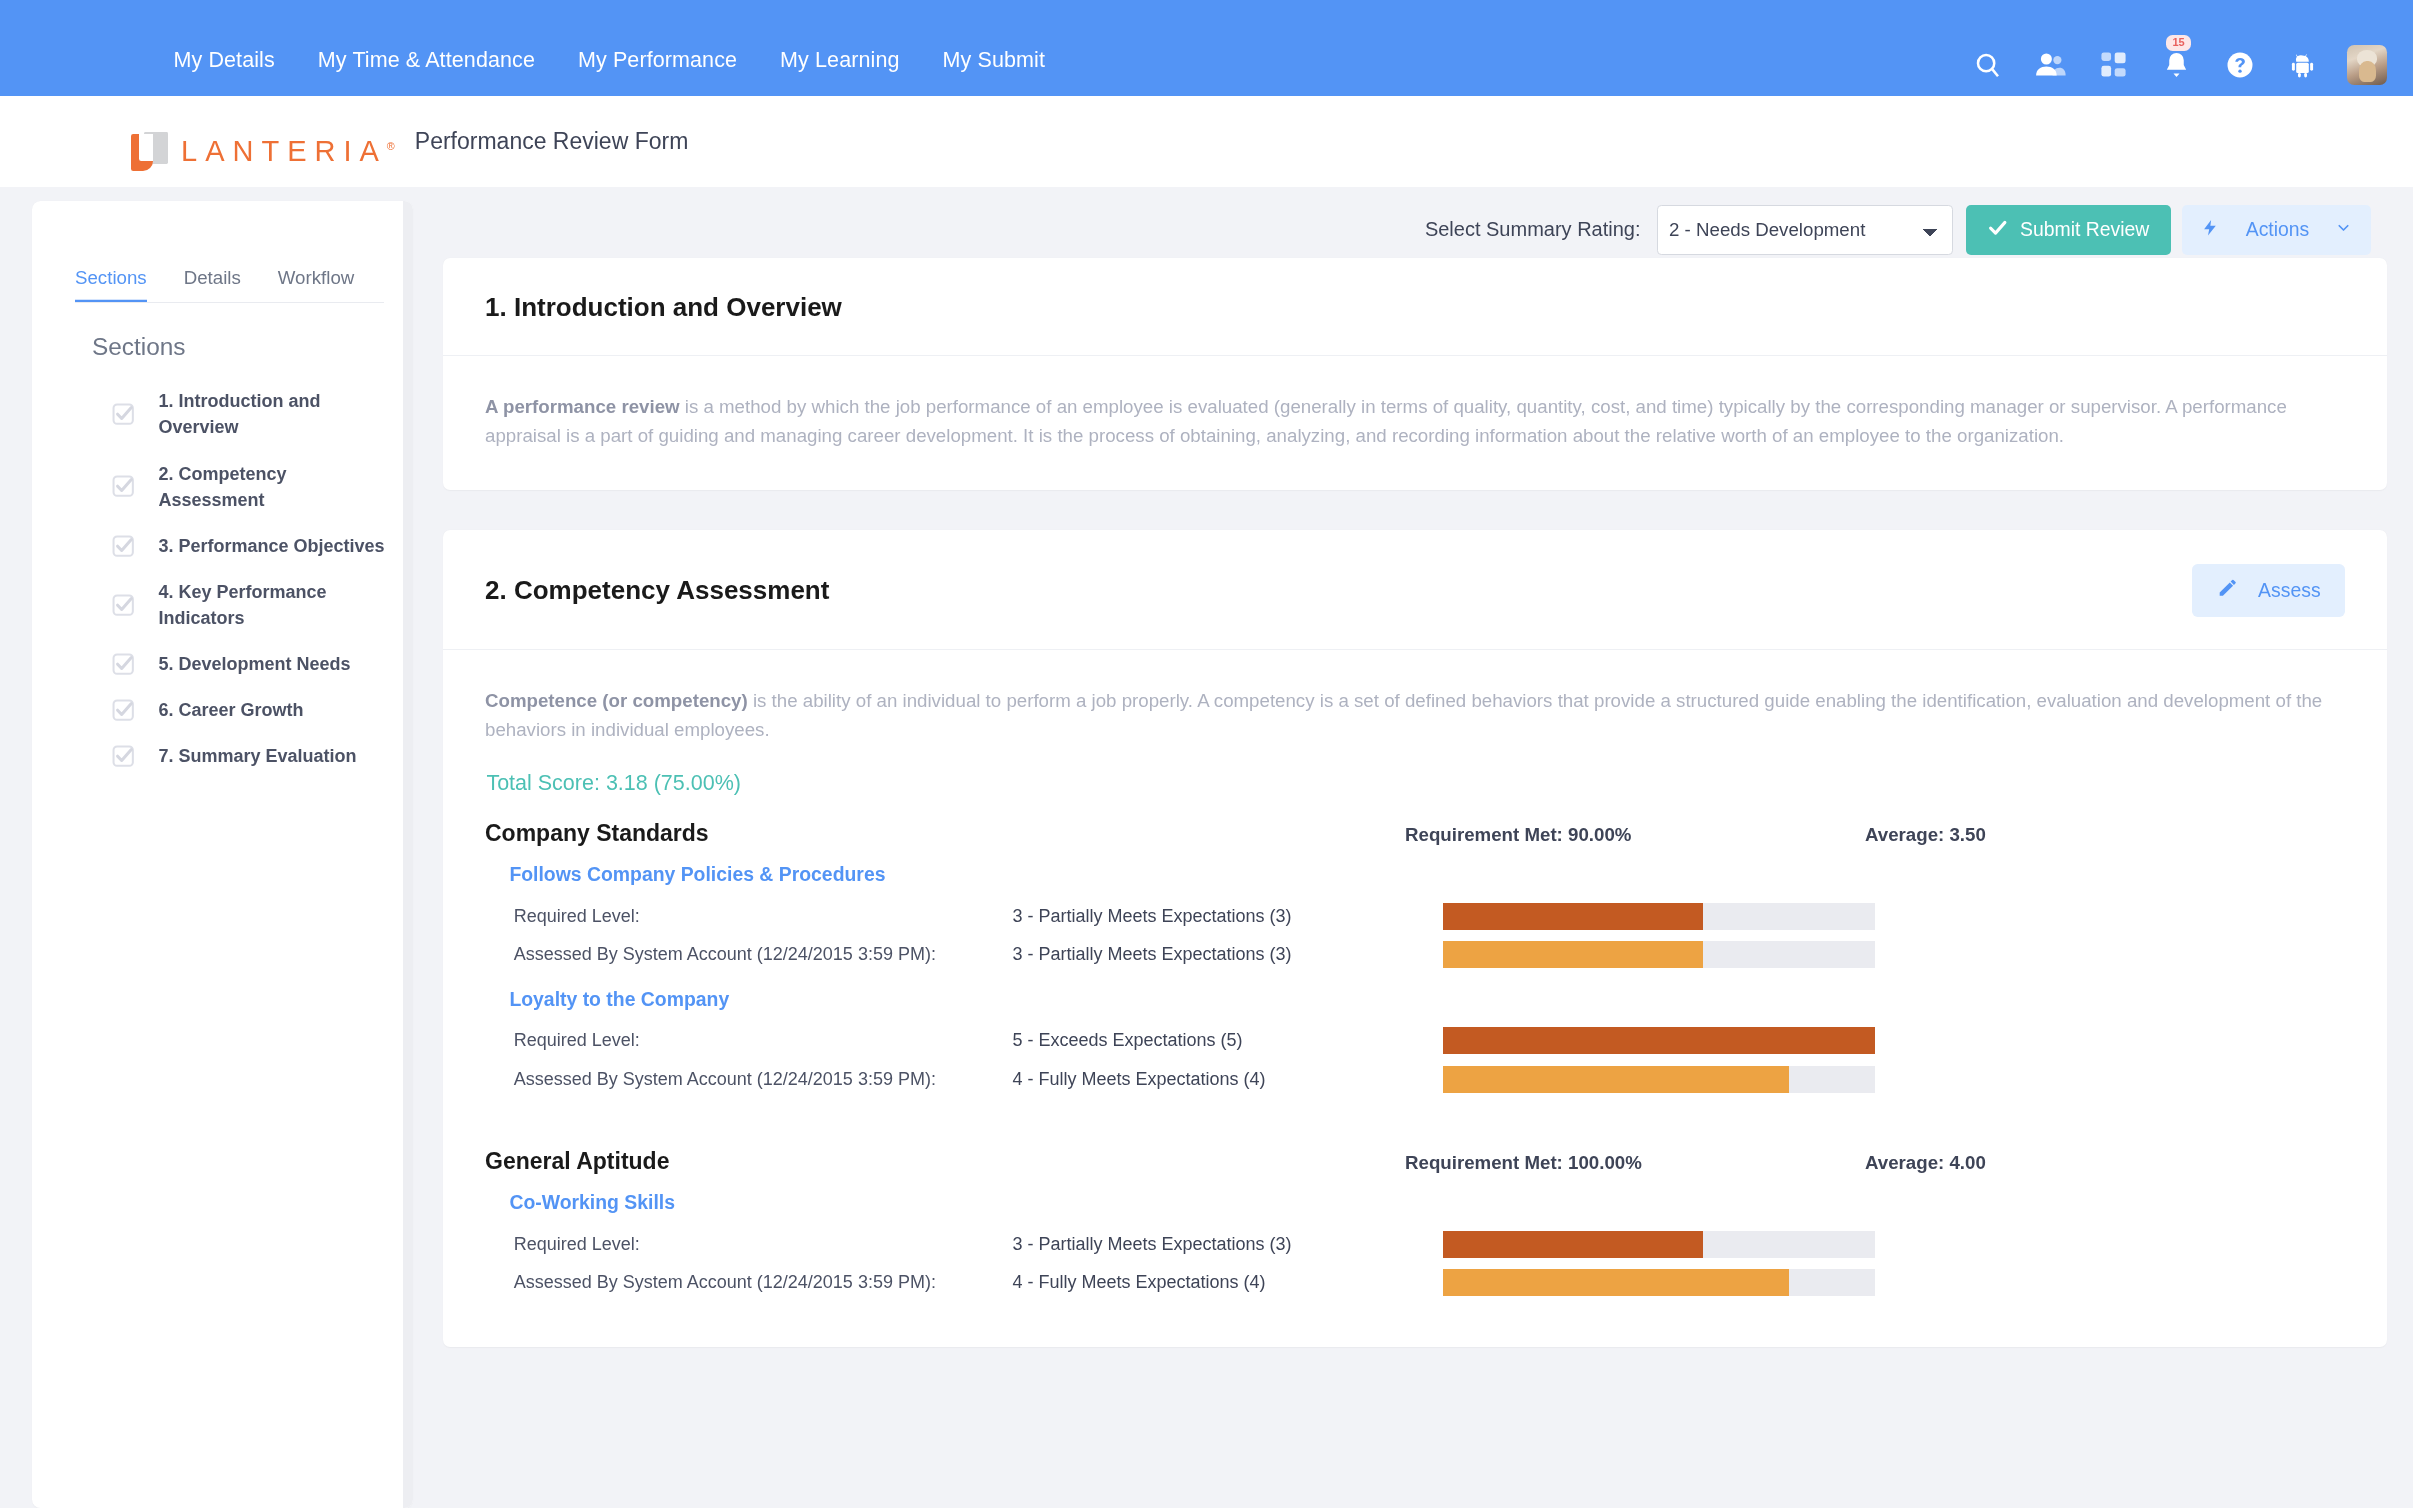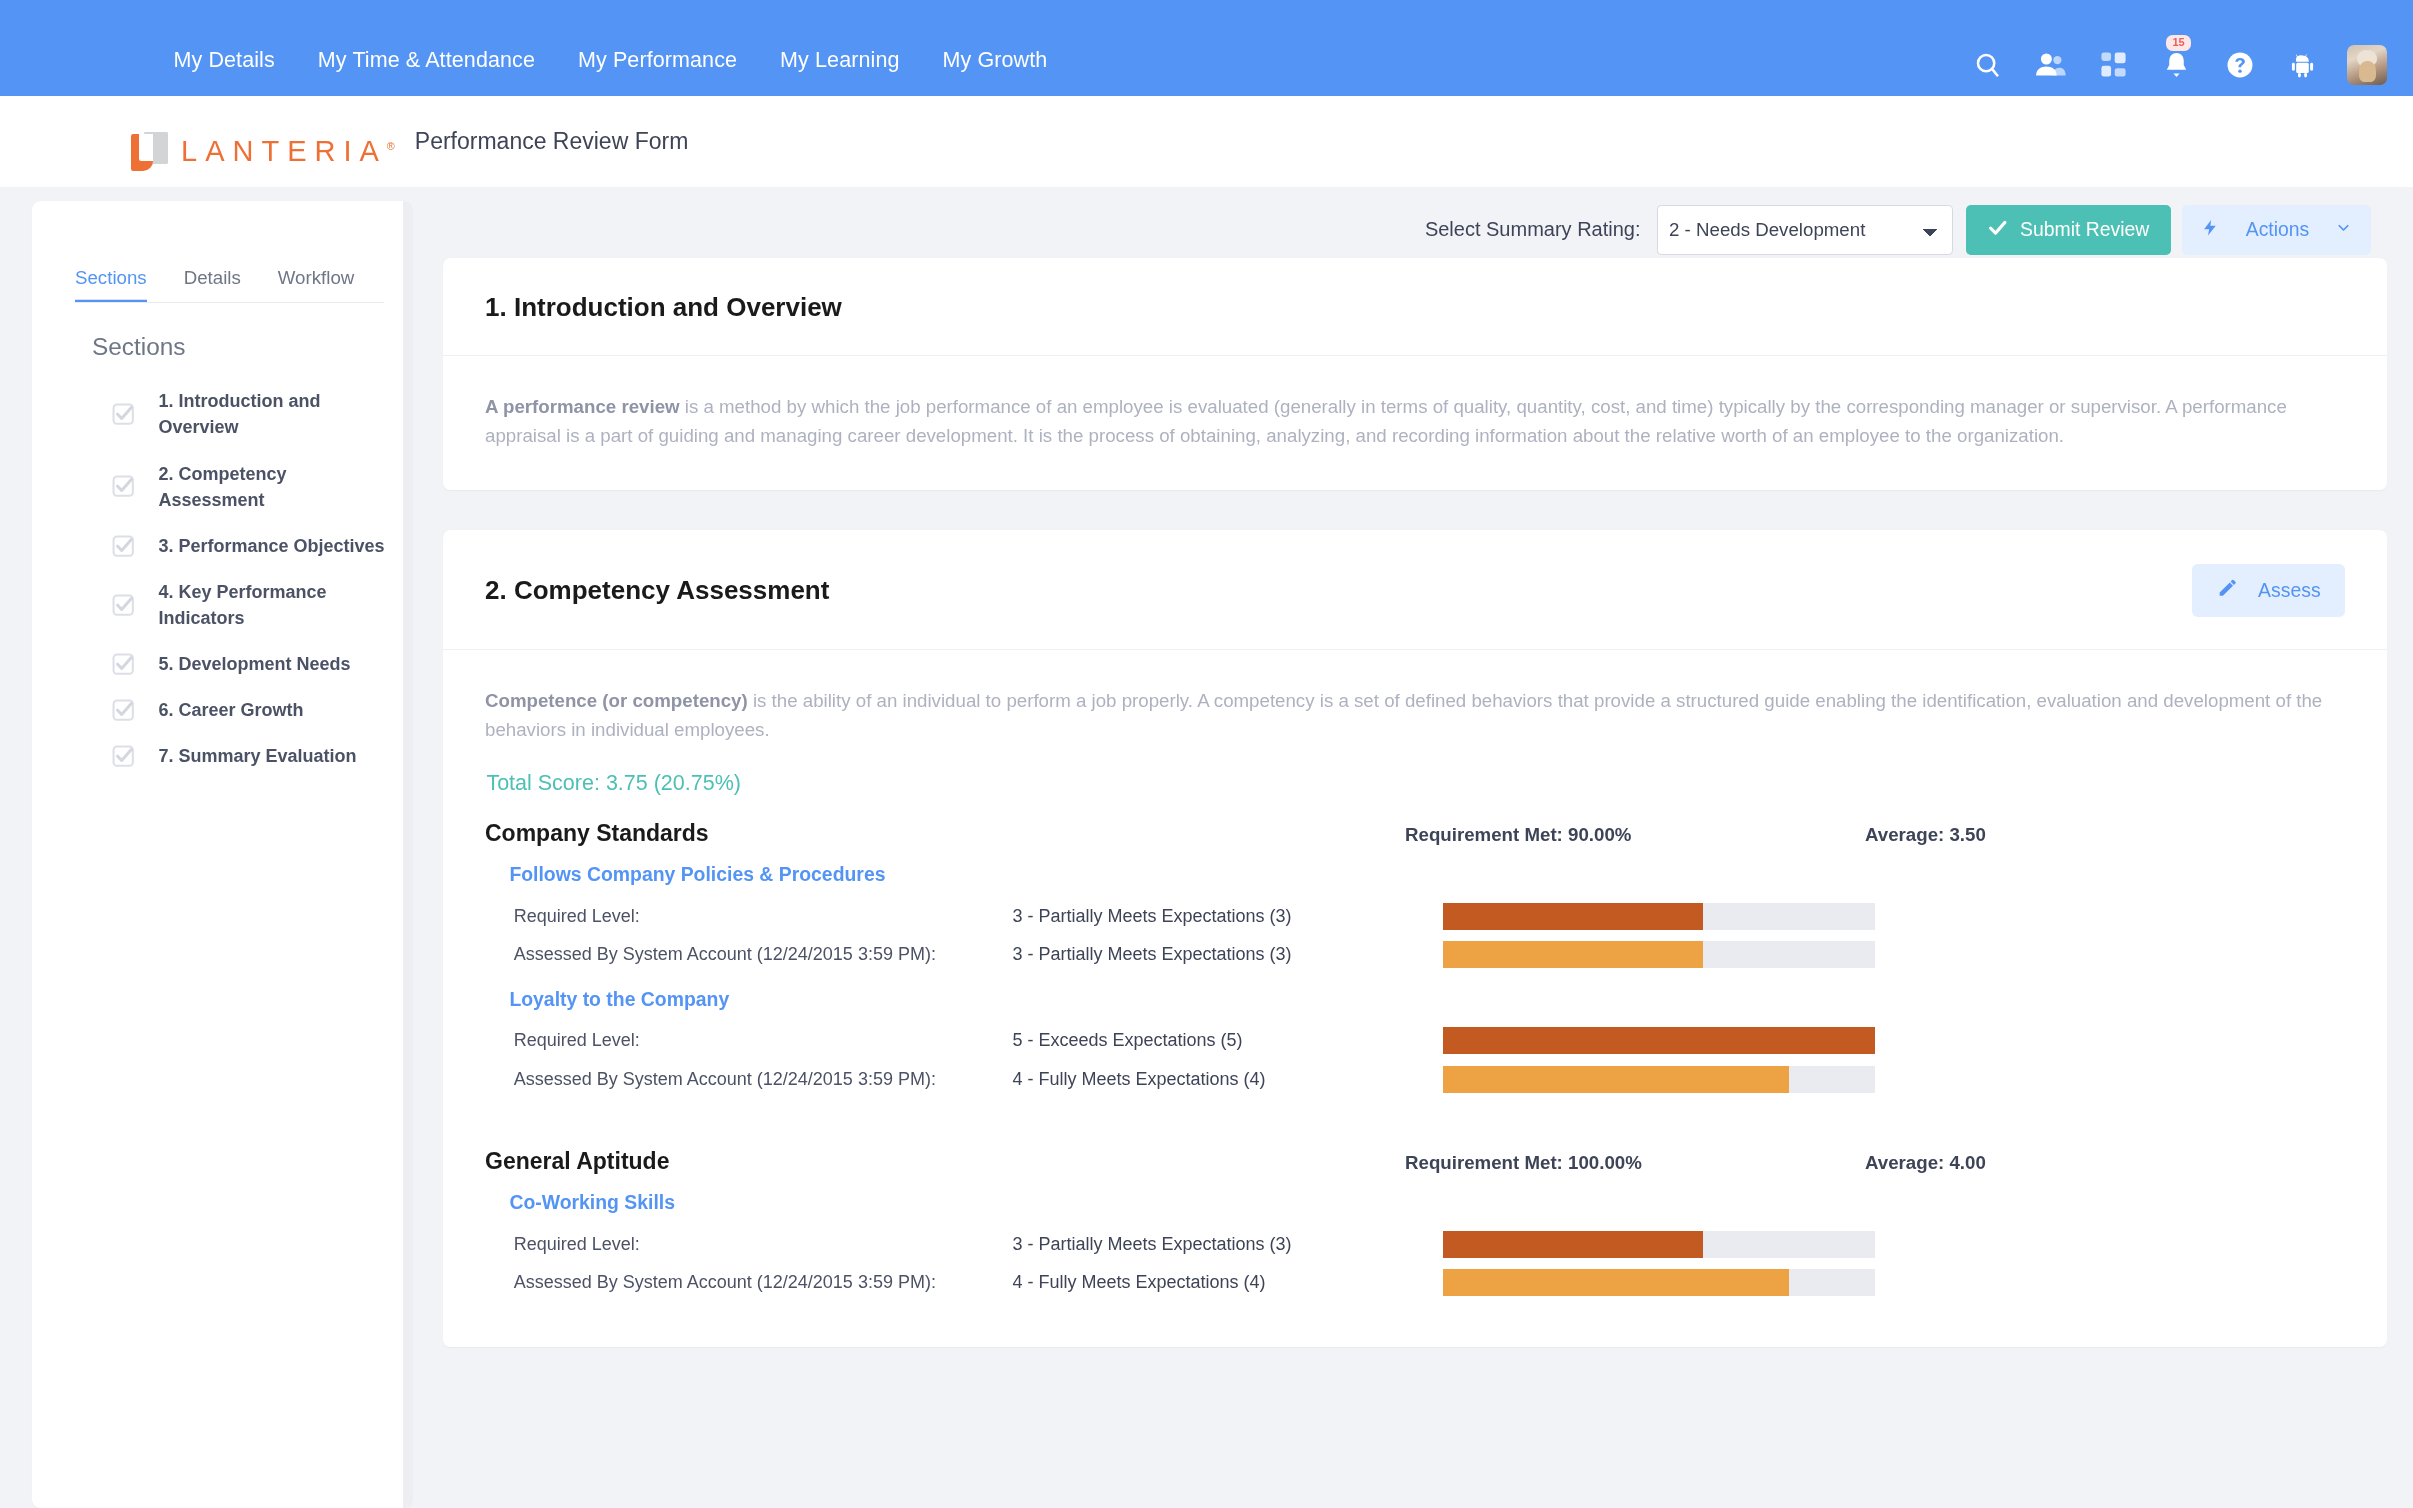--- a/index.html
+++ b/index.html
@@ -150,21 +150,21 @@
 </style>
 </head>
 <body>
 
 <div class="topnav">
   <div class="nav-links">
     <div class="nav-link">My Details</div>
     <div class="nav-link">My Time &amp; Attendance</div>
     <div class="nav-link">My Performance</div>
     <div class="nav-link">My Learning</div>
-    <div class="nav-link">My Growth</div>
+    <div class="nav-link">My Submit</div>
   </div>
   <div class="nav-right">
     <div class="nav-icon">
       <svg width="30" height="30" viewBox="0 0 24 24" fill="none" stroke="#fff" stroke-width="2">
         <circle cx="10.5" cy="10.5" r="6.5"></circle>
           <line x1="15.5" y1="15.5" x2="20" y2="21"></line>
       </svg>
     </div>
     <div class="nav-icon">
       <svg width="33" height="33" viewBox="0 0 24 24" fill="#ffffff">
@@ -338,21 +338,21 @@
                 <path d="M3 17.4V21h3.6L17.9 9.7l-3.6-3.6L3 17.4zM20.7 7a1 1 0 0 0 0-1.4l-2.3-2.3a1 1 0 0 0-1.4 0l-1.8 1.8 3.7 3.7L20.7 7z"></path>
               </svg>
           </span>
           <span>Assess</span>
         </button>
       </div>
       <div class="card-body">
         <div class="intro-text">
           <b>Competence (or competency)</b><span> is the ability of an individual to perform a job properly. A competency is a set of defined behaviors that provide a structured guide enabling the identification, evaluation and development of the behaviors in individual employees.</span>
         </div>
-        <div class="total-score">Total Score: 3.75 (20.75%)</div>
+        <div class="total-score">Total Score: 3.18 (75.00%)</div>
         <div id="groups">
             <div class="grp" style="margin-bottom: 52px;">
               <div class="grp-head">
                 <div class="grp-name">Company Standards</div>
                 <div class="grp-req">Requirement Met: 90.00%</div>
                 <div class="grp-avg">Average: 3.50</div>
               </div>
               <div class="comp">
                 <div class="comp-name">Follows Company Policies &amp; Procedures</div>
                 <div class="comp-row">

